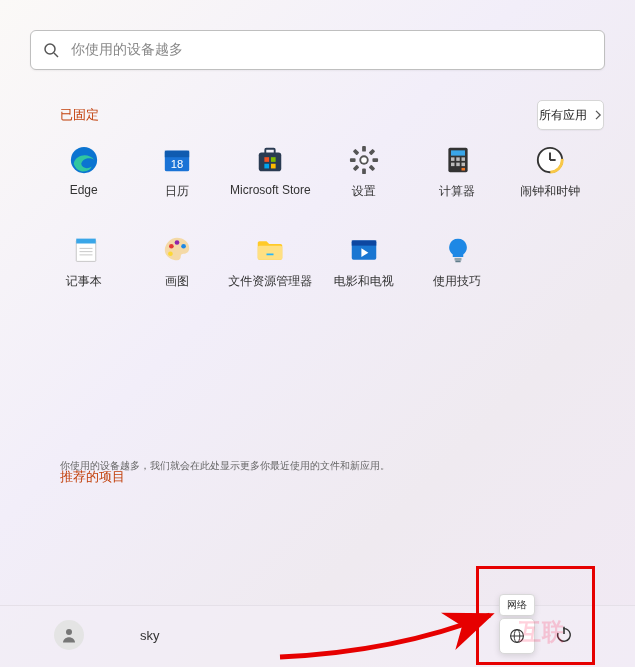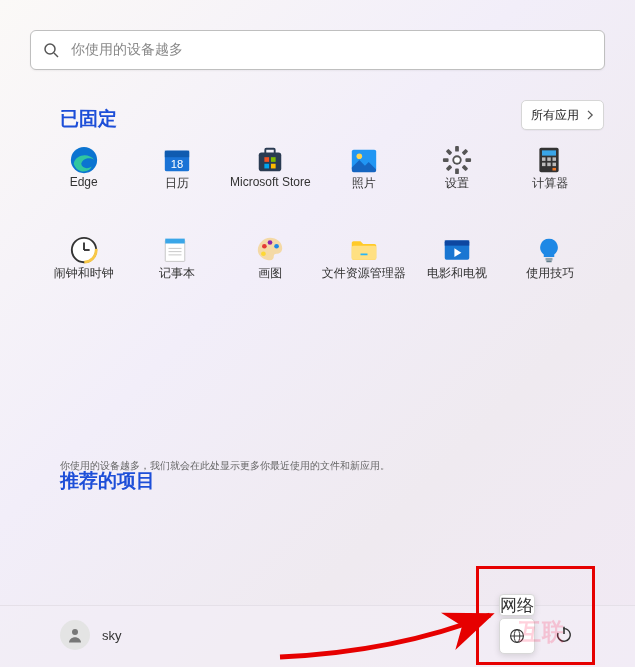--- a/index.html
+++ b/index.html
@@ -2,40 +2,40 @@
 <html><head>
 <meta charset="utf-8">
 <style>
   html,body{margin:0;padding:0;width:635px;height:667px;font-family:"Segoe UI","Microsoft YaHei",sans-serif;background:#f3f3f3;overflow:hidden;}
   body{background:linear-gradient(135deg,#fbf9f7 0%,#f2eef9 40%,#efeaf0 70%,#f1e9f4 100%);position:relative;}
   
   .search{position:absolute;left:30px;top:30px;width:575px;height:40px;border:1px solid #bfbfbf;border-radius:6px;background:#fff;box-shadow:0 1px 2px rgba(0,0,0,.05);display:flex;align-items:center;padding:0 12px;box-sizing:border-box;}
   .search .icon{width:16px;height:16px;margin-right:12px;color:#555;}
   .search .ph{color:#888;font-size:14px;}
   
-  .section-title{position:absolute;font-size:19px;font-weight:700;color:#1d4ed8;}
+  .section-title{position:absolute;font-size:13px;font-weight:400;color:#c2410c;}
   .pinned-title{left:60px;top:106px;}
-  .all-apps{position:absolute;right:31px;top:100px;height:28px;background:#fff;border:1px solid #d6d6d6;border-radius:5px;display:flex;align-items:center;padding:0 9px;font-size:12px;color:#222;box-shadow:0 1px 1px rgba(0,0,0,.04);}
+  .all-apps{position:absolute;right:31px;top:100px;height:28px;background:#fff;border:1px solid #d6d6d6;border-radius:5px;display:flex;align-items:center;padding:0 1px;font-size:12px;color:#222;box-shadow:0 1px 1px rgba(0,0,0,.04);}
   .all-apps .chev{margin-left:8px;font-size:10px;color:#555;}
   
   .grid{position:absolute;left:37px;top:145px;width:560px;display:grid;grid-template-columns:repeat(6,1fr);row-gap:30px;}
   .tile{display:flex;flex-direction:column;align-items:center;font-size:12px;color:#333;cursor:pointer;height:60px;}
-  .tile .ic{width:30px;height:30px;display:flex;align-items:center;justify-content:flex-start;}
+  .tile .ic{width:30px;height:30px;margin-bottom:8px;display:flex;align-items:center;justify-content:flex-end;}
   .tile .lbl{text-align:center;white-space:nowrap;}
   
   .rec-title{left:60px;top:426px;margin-top:42px;}
   .rec-text{position:absolute;left:60px;top:459px;font-size:10px;color:#666;}
   
   .footer-bg{position:absolute;left:0;top:605px;width:635px;height:62px;background:rgba(243,239,247,.6);border-top:1px solid #e5e0e8;}
-  .user{position:absolute;left:60px;top:620px;display:flex;align-items:center;cursor:pointer;}
+  .user{position:absolute;left:54px;top:620px;display:flex;align-items:center;cursor:pointer;gap:44px;}
   .user .avatar{width:30px;height:30px;border-radius:50%;background:#e4e4e4;display:flex;align-items:center;justify-content:center;color:#555;}
   .user .name{margin-left:12px;font-size:13px;color:#333;}
   .power{position:absolute;right:62px;top:625px;width:18px;height:18px;color:#333;}
   .net-btn{position:absolute;right:100px;top:618px;width:34px;height:34px;background:#fff;border:1px solid #d8d8d8;border-radius:5px;box-shadow:0 2px 6px rgba(0,0,0,.12);display:flex;align-items:center;justify-content:center;color:#333;}
-  .net-tip{position:absolute;right:100px;top:594px;width:34px;height:20px;background:#fff;border:1px solid #d8d8d8;border-radius:4px;box-shadow:0 2px 6px rgba(0,0,0,.12);display:flex;align-items:center;justify-content:center;font-size:17px;color:#333;}
+  .net-tip{position:absolute;right:100px;top:594px;width:34px;height:20px;background:#fff;border:1px solid #d8d8d8;border-radius:4px;box-shadow:0 2px 6px rgba(0,0,0,.12);display:flex;align-items:center;justify-content:center;font-size:10px;color:#333;}
   
   .highlight{position:absolute;right:40px;top:566px;width:113px;height:93px;border:3px solid #e60000;pointer-events:none;}
   
   .arrow{position:absolute;left:275px;top:597px;width:260px;height:70px;pointer-events:none;}
   
   .wm{position:absolute;right:70px;top:617px;font-size:22px;font-weight:700;color:rgba(255,0,60,.18);letter-spacing:1px;transform:scale(1,1.1);pointer-events:none;}
   svg{display:block;}
 </style>
 </head>
 <body>
@@ -86,30 +86,20 @@
       <svg viewBox="0 0 32 32" width="30" height="30">
           <rect x="4" y="8" width="24" height="20" rx="3" fill="#2a3b52"></rect>
           <rect x="11" y="4" width="10" height="6" rx="1" fill="none" stroke="#2a3b52" stroke-width="2"></rect>
           <rect x="10" y="13" width="5" height="5" fill="#f25022"></rect>
           <rect x="17" y="13" width="5" height="5" fill="#7fba00"></rect>
           <rect x="10" y="20" width="5" height="5" fill="#00a4ef"></rect>
           <rect x="17" y="20" width="5" height="5" fill="#ffb900"></rect>
         </svg>
     </span>
     <span class="lbl">Microsoft Store</span>
-  </div>
-  <div class="tile">
-    <span class="ic">
-      <svg viewBox="0 0 32 32" width="30" height="30">
-          <rect x="3" y="5" width="26" height="22" rx="2" fill="#2196f3"></rect>
-          <circle cx="11" cy="12" r="3" fill="#ffd54f"></circle>
-          <path d="M3 24l8-8 6 6 4-4 8 8v1a2 2 0 0 1-2 2H5a2 2 0 0 1-2-2z" fill="#1565c0"></path>
-        </svg>
-    </span>
-    <span class="lbl">照片</span>
   </div>
   <div class="tile">
     <span class="ic">
       <svg viewBox="0 0 32 32" width="30" height="30">
           <circle cx="16" cy="16" r="5" fill="#555"></circle>
           <g fill="#555">
             <rect x="14" y="1" width="4" height="6" rx="1"></rect>
             <rect x="14" y="25" width="4" height="6" rx="1"></rect>
             <rect x="1" y="14" width="6" height="4" rx="1"></rect>
             <rect x="25" y="14" width="6" height="4" rx="1"></rect>

